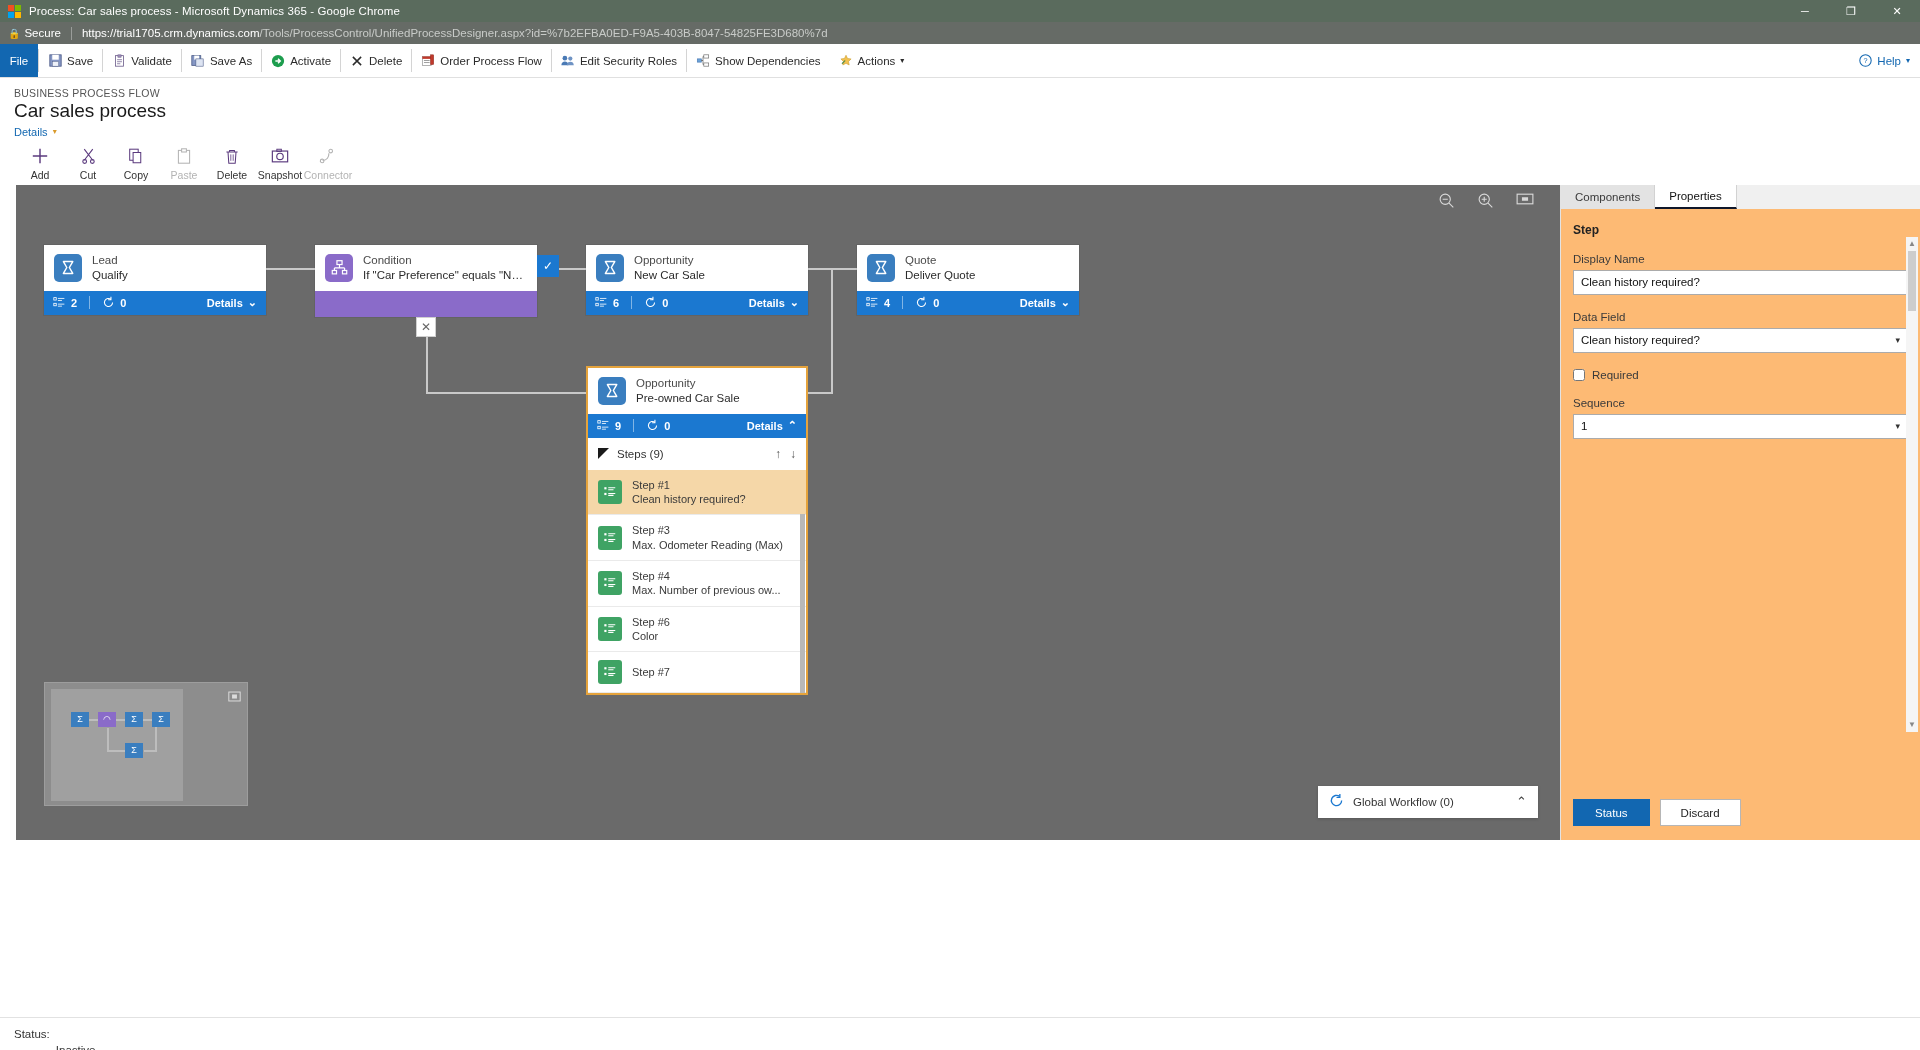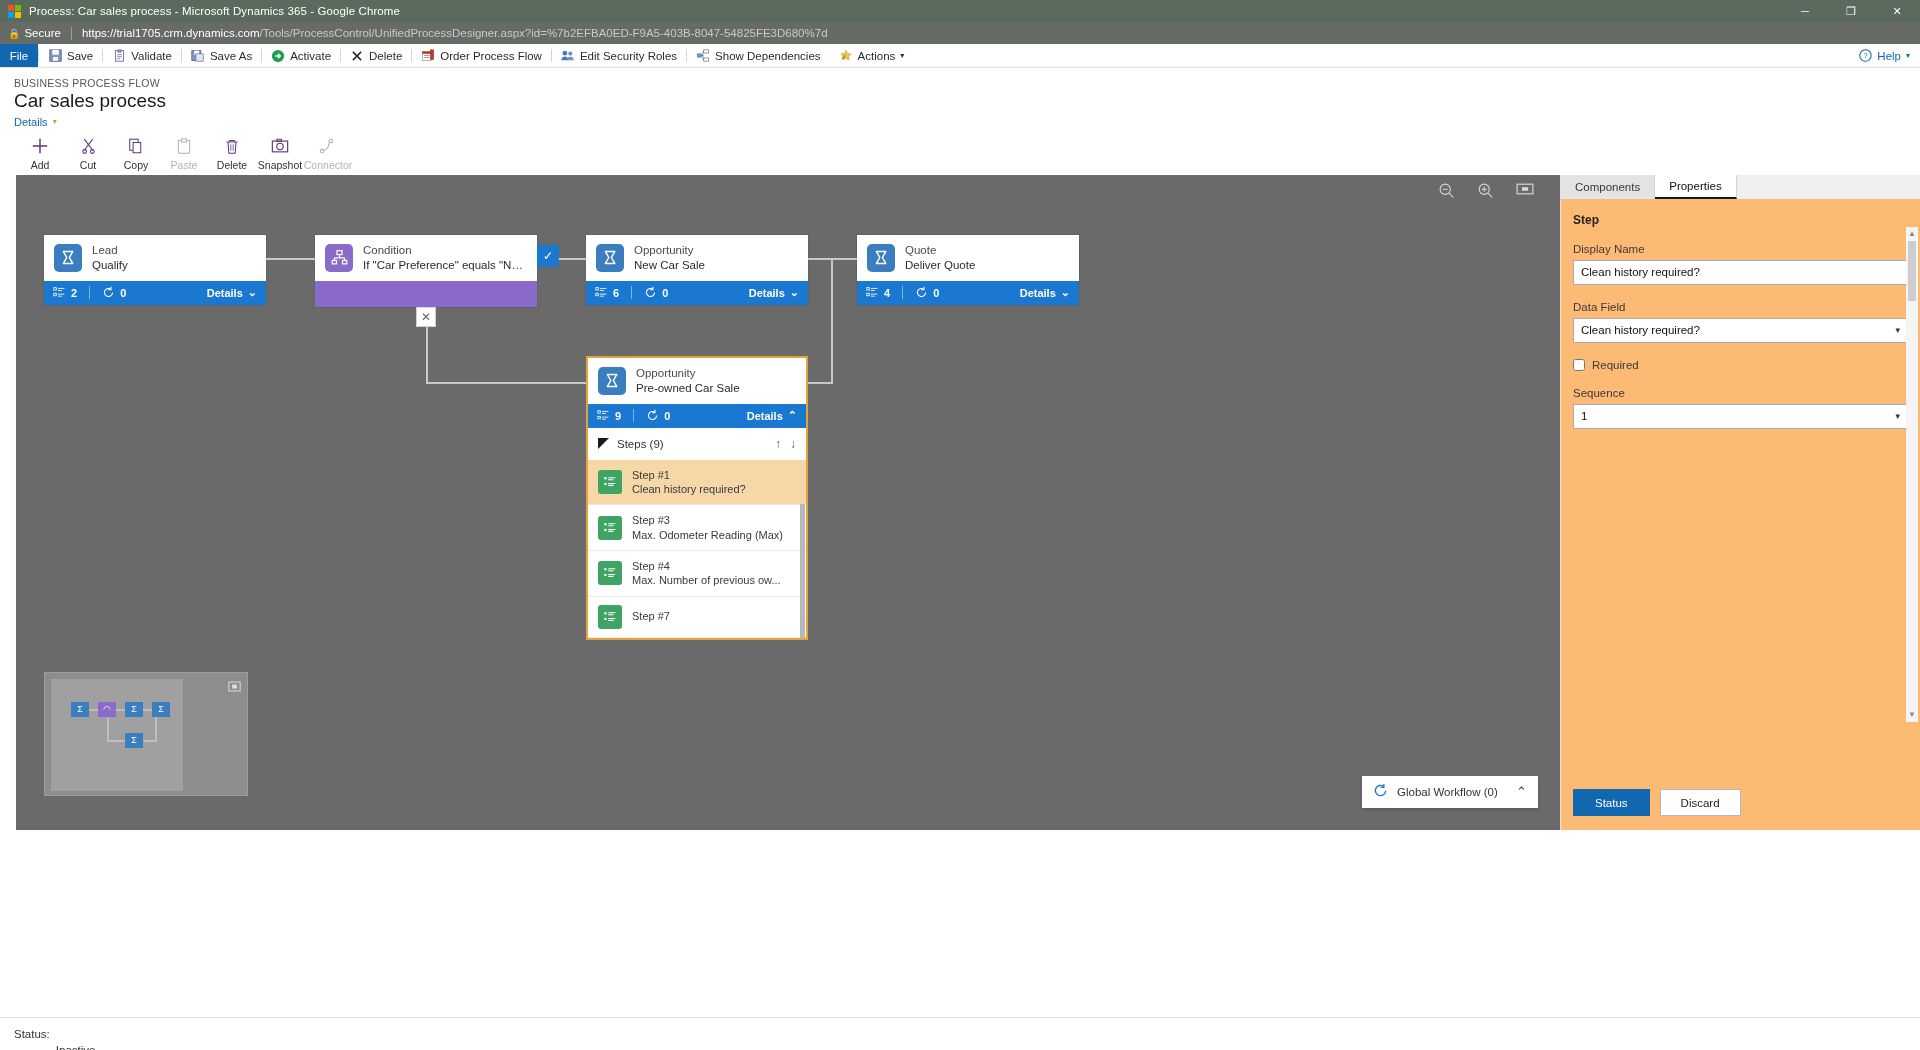--- a/index.html
+++ b/index.html
@@ -32,21 +32,21 @@
     padding-left: 8px; color: #e8e8e8; font-size: 11.5px; gap: 0;
   }
   .lock { font-size: 10px; margin-right: 4px; }
   .secure-word { color: #fff; margin-right: 10px; font-size: 11.5px; }
   .url-sep { width: 1px; height: 13px; background: #9a9d9a; margin-right: 10px; }
   .url-host { color: #fff; }
   .url-path { color: #c8cbc8; }
 
   
   .cmdbar {
-    height: 24px; background: #fff; display: flex; align-items: stretch;
+    height: 34px; background: #fff; display: flex; align-items: stretch;
     border-bottom: 1px solid #e0e0e0; font-size: 11.5px; color: #333;
   }
   .file-btn {
     background: #1267b1; color: #fff; width: 38px; display: flex;
     align-items: center; justify-content: center; font-size: 11.5px;
   }
   .cmd-sep { width: 1px; background: #d4d4d4; margin: 5px 0; }
   .cmd-item {
     display: flex; align-items: center; gap: 5px; padding: 0 9px;
     cursor: default; white-space: nowrap; color: #2b2b2b;
@@ -152,21 +152,21 @@
   .mm-viewport { position: absolute; left: 6px; top: 6px; width: 132px; height: 112px;
     background: #a0a0a0; }
   .mm-node { position: absolute; width: 18px; height: 15px; background: #3a7ebf;
     display: flex; align-items: center; justify-content: center; color: #fff; font-size: 9px; }
   .mm-node.pur { background: #8a6bc9; }
   .mm-line { position: absolute; background: #bdbdbd; }
   .mm-expand { position: absolute; right: 6px; top: 5px; color: #d8d8d8; }
 
   
   .gwf {
-    position: absolute; right: 22px; bottom: 22px; width: 176px; height: 32px;
+    position: absolute; right: 22px; bottom: 22px; width: 220px; height: 32px;
     background: #fff; display: flex; align-items: center; padding: 0 11px; gap: 9px;
     font-size: 11.5px; color: #333; box-shadow: 0 1px 3px rgba(0,0,0,.2);
   }
   .gwf-caret { margin-left: auto; font-size: 13px; color: #444; }
 
   
   .rpanel { width: 360px; background: #fdba74; display: flex; flex-direction: column;
     border-left: 1px solid #e3e3e3; position: relative; }
   .rtabs { display: flex; height: 24px; background: #f0f0f0; }
   .rtab { padding: 0 14px; display: flex; align-items: center; font-size: 11.5px;
@@ -669,20 +669,33 @@
           <span class="step-ico">
             <svg width="14" height="14" viewBox="0 0 16 16">
                 <rect x="1.5" y="2.5" width="2.5" height="2.5" fill="#fff"></rect>
                 <rect x="1.5" y="9" width="2.5" height="2.5" fill="#fff"></rect>
                 <path d="M6 3.2h8M6 5.4h6M6 9.7h8M6 11.9h6" stroke="#fff" stroke-width="1.3"></path>
               </svg>
           </span>
           <span class="step-txt">
             <div class="step-num">Step #4</div>
             <div class="step-label">Max. Number of previous ow...</div>
+          </span>
+        </div>
+        <div class="step-row">
+          <span class="step-ico">
+            <svg width="14" height="14" viewBox="0 0 16 16">
+                <rect x="1.5" y="2.5" width="2.5" height="2.5" fill="#fff"></rect>
+                <rect x="1.5" y="9" width="2.5" height="2.5" fill="#fff"></rect>
+                <path d="M6 3.2h8M6 5.4h6M6 9.7h8M6 11.9h6" stroke="#fff" stroke-width="1.3"></path>
+              </svg>
+          </span>
+          <span class="step-txt">
+            <div class="step-num">Step #6</div>
+            <div class="step-label">Color</div>
           </span>
         </div>
         <div class="step-row">
           <span class="step-ico">
             <svg width="14" height="14" viewBox="0 0 16 16">
                 <rect x="1.5" y="2.5" width="2.5" height="2.5" fill="#fff"></rect>
                 <rect x="1.5" y="9" width="2.5" height="2.5" fill="#fff"></rect>
                 <path d="M6 3.2h8M6 5.4h6M6 9.7h8M6 11.9h6" stroke="#fff" stroke-width="1.3"></path>
               </svg>
           </span>

